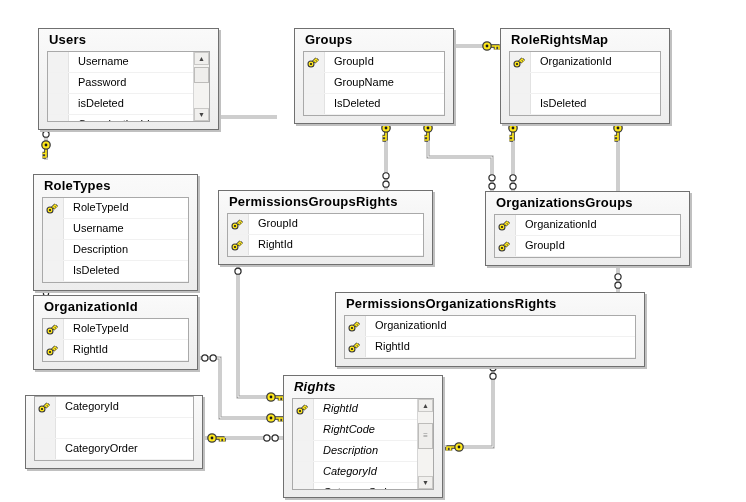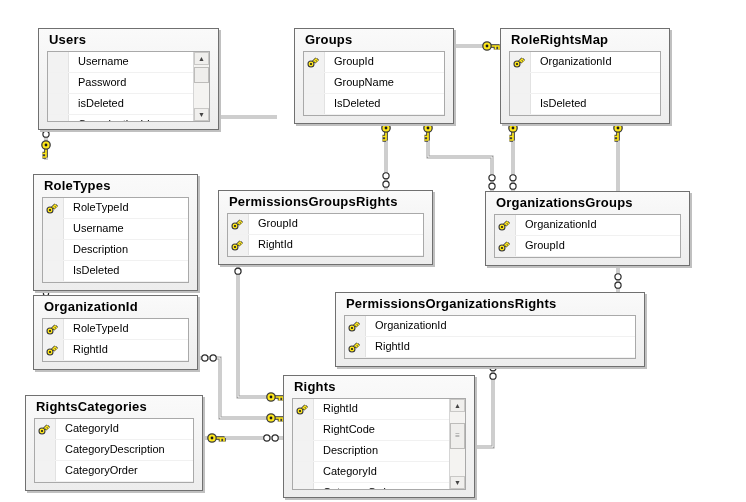--- a/index.html
+++ b/index.html
@@ -411,46 +411,44 @@
                 <circle cx="4" cy="8" r="3" fill="#ffe81a" stroke="#3c3c3c" stroke-width="1.1"></circle>
                 <circle cx="4" cy="8" r="1.1" fill="#1a1a1a" stroke="none" stroke-width="0"></circle>
               </svg>
             </div>
             <div class="nm">RightId</div>
           </div>
         </div>
       </div>
     </div>
     <div class="tbl" style="left: 25px; top: 395px; width: 178px;">
-      <div class="tbl-title">RightsCategories</div>
       <div class="tbl-grid">
         <div class="rows">
           <div class="row">
             <div class="sel">
               <svg width="14" height="12">
                 <path d="M 4.5 7.5 L 9.5 2.5 M 7.5 4.5 L 9.5 6.5 M 9 3 L 11 5" stroke="#3c3c3c" stroke-width="3" fill="none" stroke-linecap="butt"></path>
                 <path d="M 4.5 7.5 L 9.5 2.5 M 7.5 4.5 L 9.5 6.5 M 9 3 L 11 5" stroke="#ffe81a" stroke-width="1.4" fill="none" stroke-linecap="butt"></path>
                 <circle cx="4" cy="8" r="3" fill="#ffe81a" stroke="#3c3c3c" stroke-width="1.1"></circle>
                 <circle cx="4" cy="8" r="1.1" fill="#1a1a1a" stroke="none" stroke-width="0"></circle>
               </svg>
             </div>
             <div class="nm">CategoryId</div>
           </div>
           <div class="row">
             <div class="sel"></div>
-            <div class="nm">CategoryDescription</div>
           </div>
           <div class="row">
             <div class="sel"></div>
             <div class="nm">CategoryOrder</div>
           </div>
         </div>
       </div>
     </div>
-    <div class="tbl" style="left: 283px; top: 375px; width: 192px;">
+    <div class="tbl" style="left: 283px; top: 375px; width: 160px; font-style: italic;">
       <div class="tbl-title">Rights</div>
       <div class="tbl-grid has-sb">
         <div class="rows">
           <div class="row">
             <div class="sel">
               <svg width="14" height="12">
                 <path d="M 4.5 7.5 L 9.5 2.5 M 7.5 4.5 L 9.5 6.5 M 9 3 L 11 5" stroke="#3c3c3c" stroke-width="3" fill="none" stroke-linecap="butt"></path>
                 <path d="M 4.5 7.5 L 9.5 2.5 M 7.5 4.5 L 9.5 6.5 M 9 3 L 11 5" stroke="#ffe81a" stroke-width="1.4" fill="none" stroke-linecap="butt"></path>
                 <circle cx="4" cy="8" r="3" fill="#ffe81a" stroke="#3c3c3c" stroke-width="1.1"></circle>
                 <circle cx="4" cy="8" r="1.1" fill="#1a1a1a" stroke="none" stroke-width="0"></circle>

